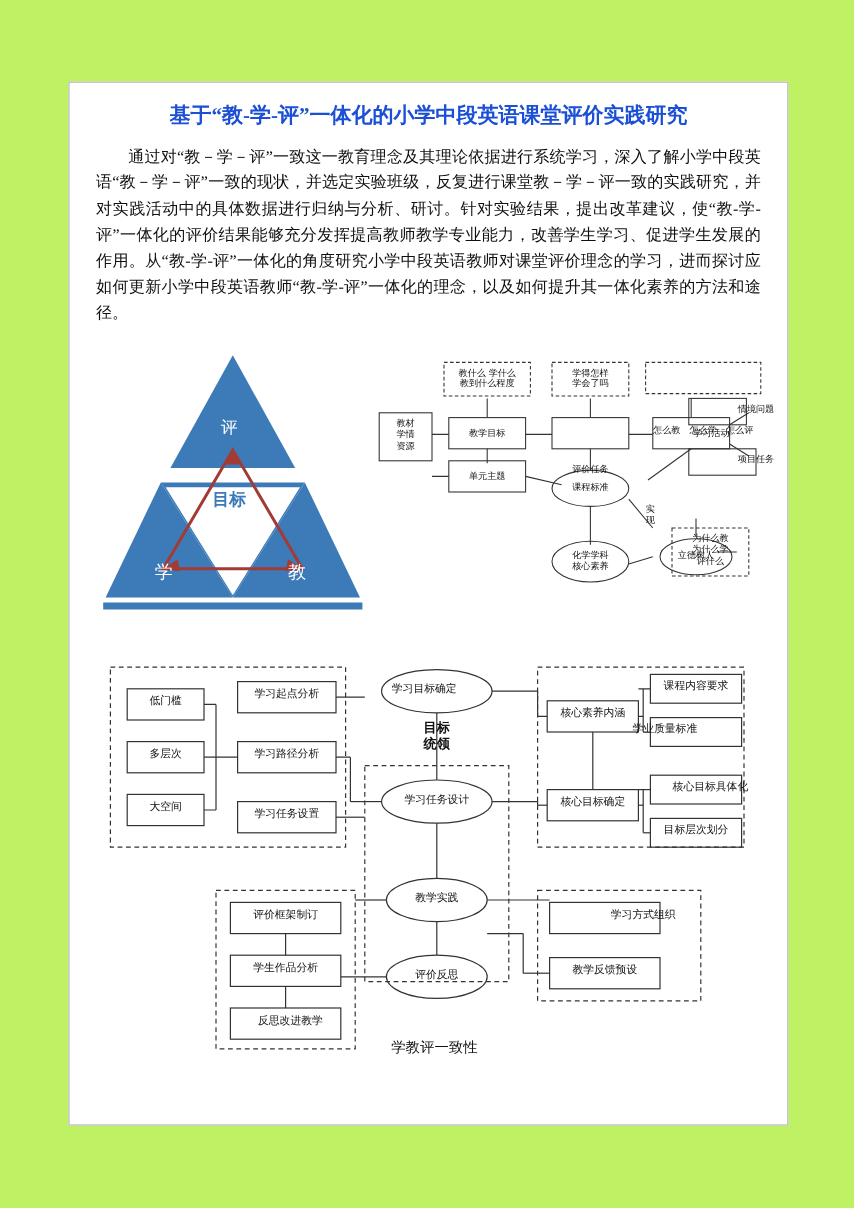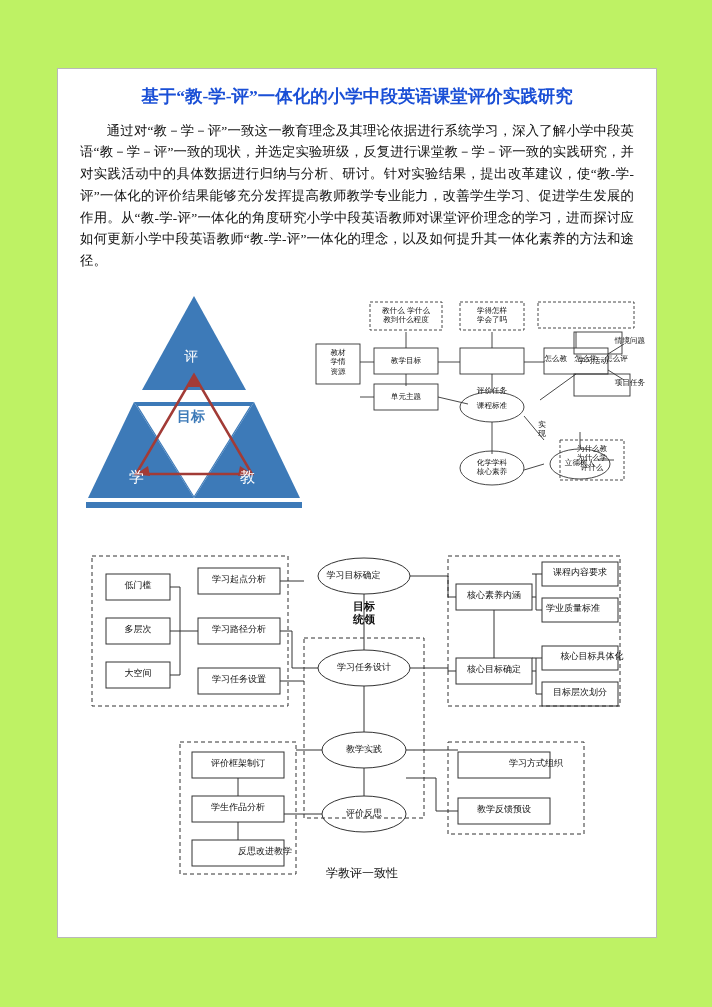--- a/index.html
+++ b/index.html
@@ -283,27 +283,27 @@
           <div style="position:absolute;left:242px;top:24px;width:71px;">学习目标确定</div>
           <div style="position:absolute;left:262px;top:54px;width:52px;font-size:11px;font-weight:bold;">目标<br>统领</div>
           <div style="position:absolute;left:242px;top:116px;width:92px;">学习任务设计</div>
           <div style="position:absolute;left:246px;top:198px;width:84px;">教学实践</div>
           <div style="position:absolute;left:246px;top:262px;width:84px;">评价反思</div>
 
           <div style="position:absolute;left:380px;top:44px;width:76px;">核心素养内涵</div>
           <div style="position:absolute;left:380px;top:118px;width:76px;">核心目标确定</div>
 
           <div style="position:absolute;left:466px;top:21px;width:76px;">课程内容要求</div>
-          <div style="position:absolute;left:459px;top:57px;width:76px;">学业质量标准</div>
+          <div style="position:absolute;left:440px;top:57px;width:76px;">学业质量标准</div>
           <div style="position:absolute;left:466px;top:105px;width:76px;margin-left:12px;">核心目标具体化</div>
           <div style="position:absolute;left:466px;top:141px;width:76px;">目标层次划分</div>
 
           <div style="position:absolute;left:116px;top:212px;width:92px;">评价框架制订</div>
           <div style="position:absolute;left:116px;top:256px;width:92px;">学生作品分析</div>
-          <div style="position:absolute;left:116px;top:300px;width:100px;text-align:right;">反思改进教学</div>
+          <div style="position:absolute;left:116px;top:300px;width:100px;">反思改进教学</div>
 
           <div style="position:absolute;left:382px;top:212px;width:92px;margin-left:32px;">学习方式组织</div>
           <div style="position:absolute;left:382px;top:258px;width:92px;">教学反馈预设</div>
 
           <div style="position:absolute;left:226px;top:320px;width:120px;font-size:12px;">学教评一致性</div>
         </div>
       </div>
 
     </div>
   </div>

